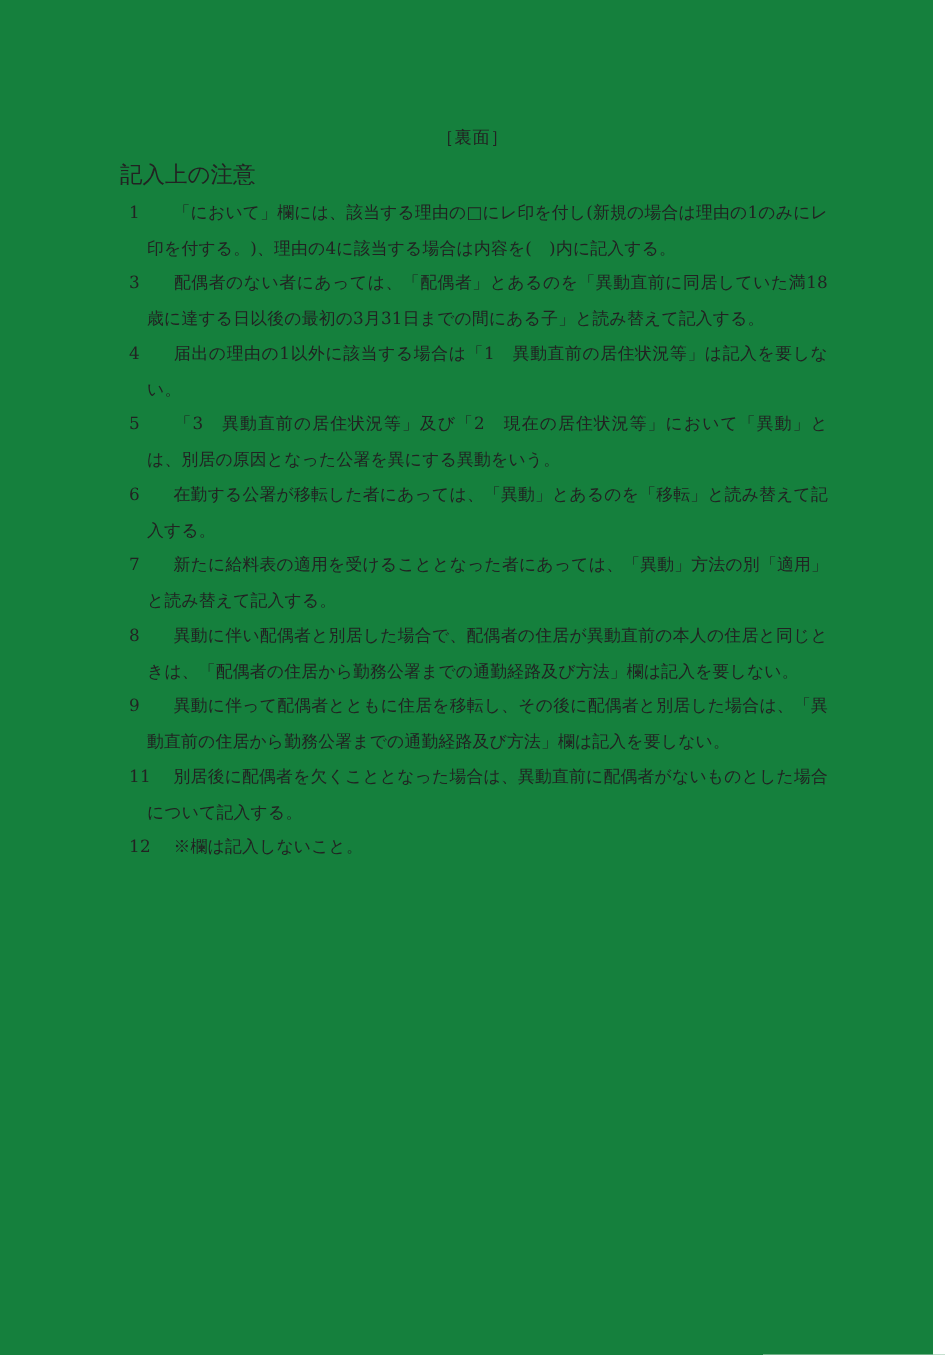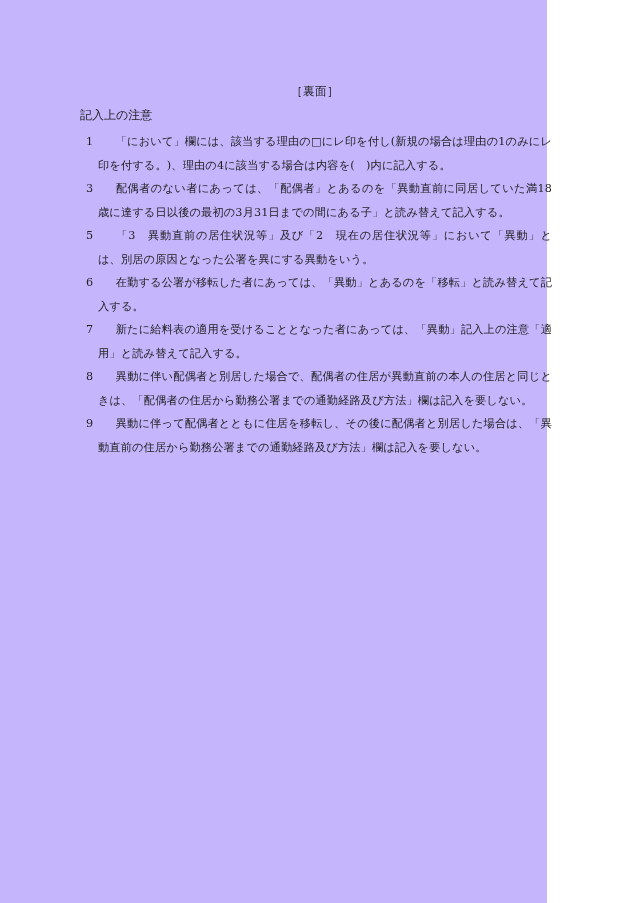--- a/index.html
+++ b/index.html
@@ -1,28 +1,28 @@
 <!DOCTYPE html>
 <html><head>
 <meta charset="utf-8">
 <style>
   html, body { margin: 0; padding: 0; background: #ffffff; }
   body {
     width: 630px; height: 903px; position: relative; overflow: hidden;
     font-family: "DejaVu Serif", "Liberation Serif", serif;
     color: #222222;
   }
-  .page { position: absolute; left: 0; top: 0; width: 547px; height: 903px; background: #c4b5fd; }
+  .page { position: absolute; left: 0; top: 0; width: 622px; height: 903px; background: #15803d; }
   .side-label {
     position: absolute; top: 84px; left: 0; width: 630px; text-align: center;
     font-size: 11.5px; letter-spacing: 0.5px;
   }
   .heading {
     position: absolute; top: 107px; left: 80px;
-    font-size: 12px;
+    font-size: 15px;
   }
   .notes {
     position: absolute; top: 130px; left: 92px; width: 460px;
     margin: 0; padding: 0; list-style: none;
   }
   .note {
     font-size: 11.2px; line-height: 23.5px;
     text-indent: -6px; padding-left: 6px;
     text-align: justify; letter-spacing: 0.15px;
   }
@@ -32,19 +32,22 @@
 </head>
 <body>
 
 <div class="page">
   <div class="side-label">［裏面］</div>
   <div class="heading">記入上の注意</div>
 
   <ol class="notes">
     <li class="note"><span class="note-num">1</span> <span>「において」欄には、該当する理由の□にレ印を付し(新規の場合は理由の1のみにレ印を付する。)、理由の4に該当する場合は内容を(　)内に記入する。</span></li>
     <li class="note"><span class="note-num">3</span> <span>配偶者のない者にあっては、「配偶者」とあるのを「異動直前に同居していた満18歳に達する日以後の最初の3月31日までの間にある子」と読み替えて記入する。</span></li>
+    <li class="note"><span class="note-num">4</span> <span>届出の理由の1以外に該当する場合は「1　異動直前の居住状況等」は記入を要しない。</span></li>
     <li class="note"><span class="note-num">5</span> <span>「3　異動直前の居住状況等」及び「2　現在の居住状況等」において「異動」とは、別居の原因となった公署を異にする異動をいう。</span></li>
     <li class="note"><span class="note-num">6</span> <span>在勤する公署が移転した者にあっては、「異動」とあるのを「移転」と読み替えて記入する。</span></li>
-    <li class="note"><span class="note-num">7</span> <span>新たに給料表の適用を受けることとなった者にあっては、「異動」記入上の注意「適用」と読み替えて記入する。</span></li>
+    <li class="note"><span class="note-num">7</span> <span>新たに給料表の適用を受けることとなった者にあっては、「異動」方法の別「適用」と読み替えて記入する。</span></li>
     <li class="note"><span class="note-num">8</span> <span>異動に伴い配偶者と別居した場合で、配偶者の住居が異動直前の本人の住居と同じときは、「配偶者の住居から勤務公署までの通勤経路及び方法」欄は記入を要しない。</span></li>
     <li class="note"><span class="note-num">9</span> <span>異動に伴って配偶者とともに住居を移転し、その後に配偶者と別居した場合は、「異動直前の住居から勤務公署までの通勤経路及び方法」欄は記入を要しない。</span></li>
+    <li class="note"><span class="note-num">11</span> <span>別居後に配偶者を欠くこととなった場合は、異動直前に配偶者がないものとした場合について記入する。</span></li>
+    <li class="note"><span class="note-num">12</span> <span>※欄は記入しないこと。</span></li>
   </ol>
 </div>
 
 </body></html>

